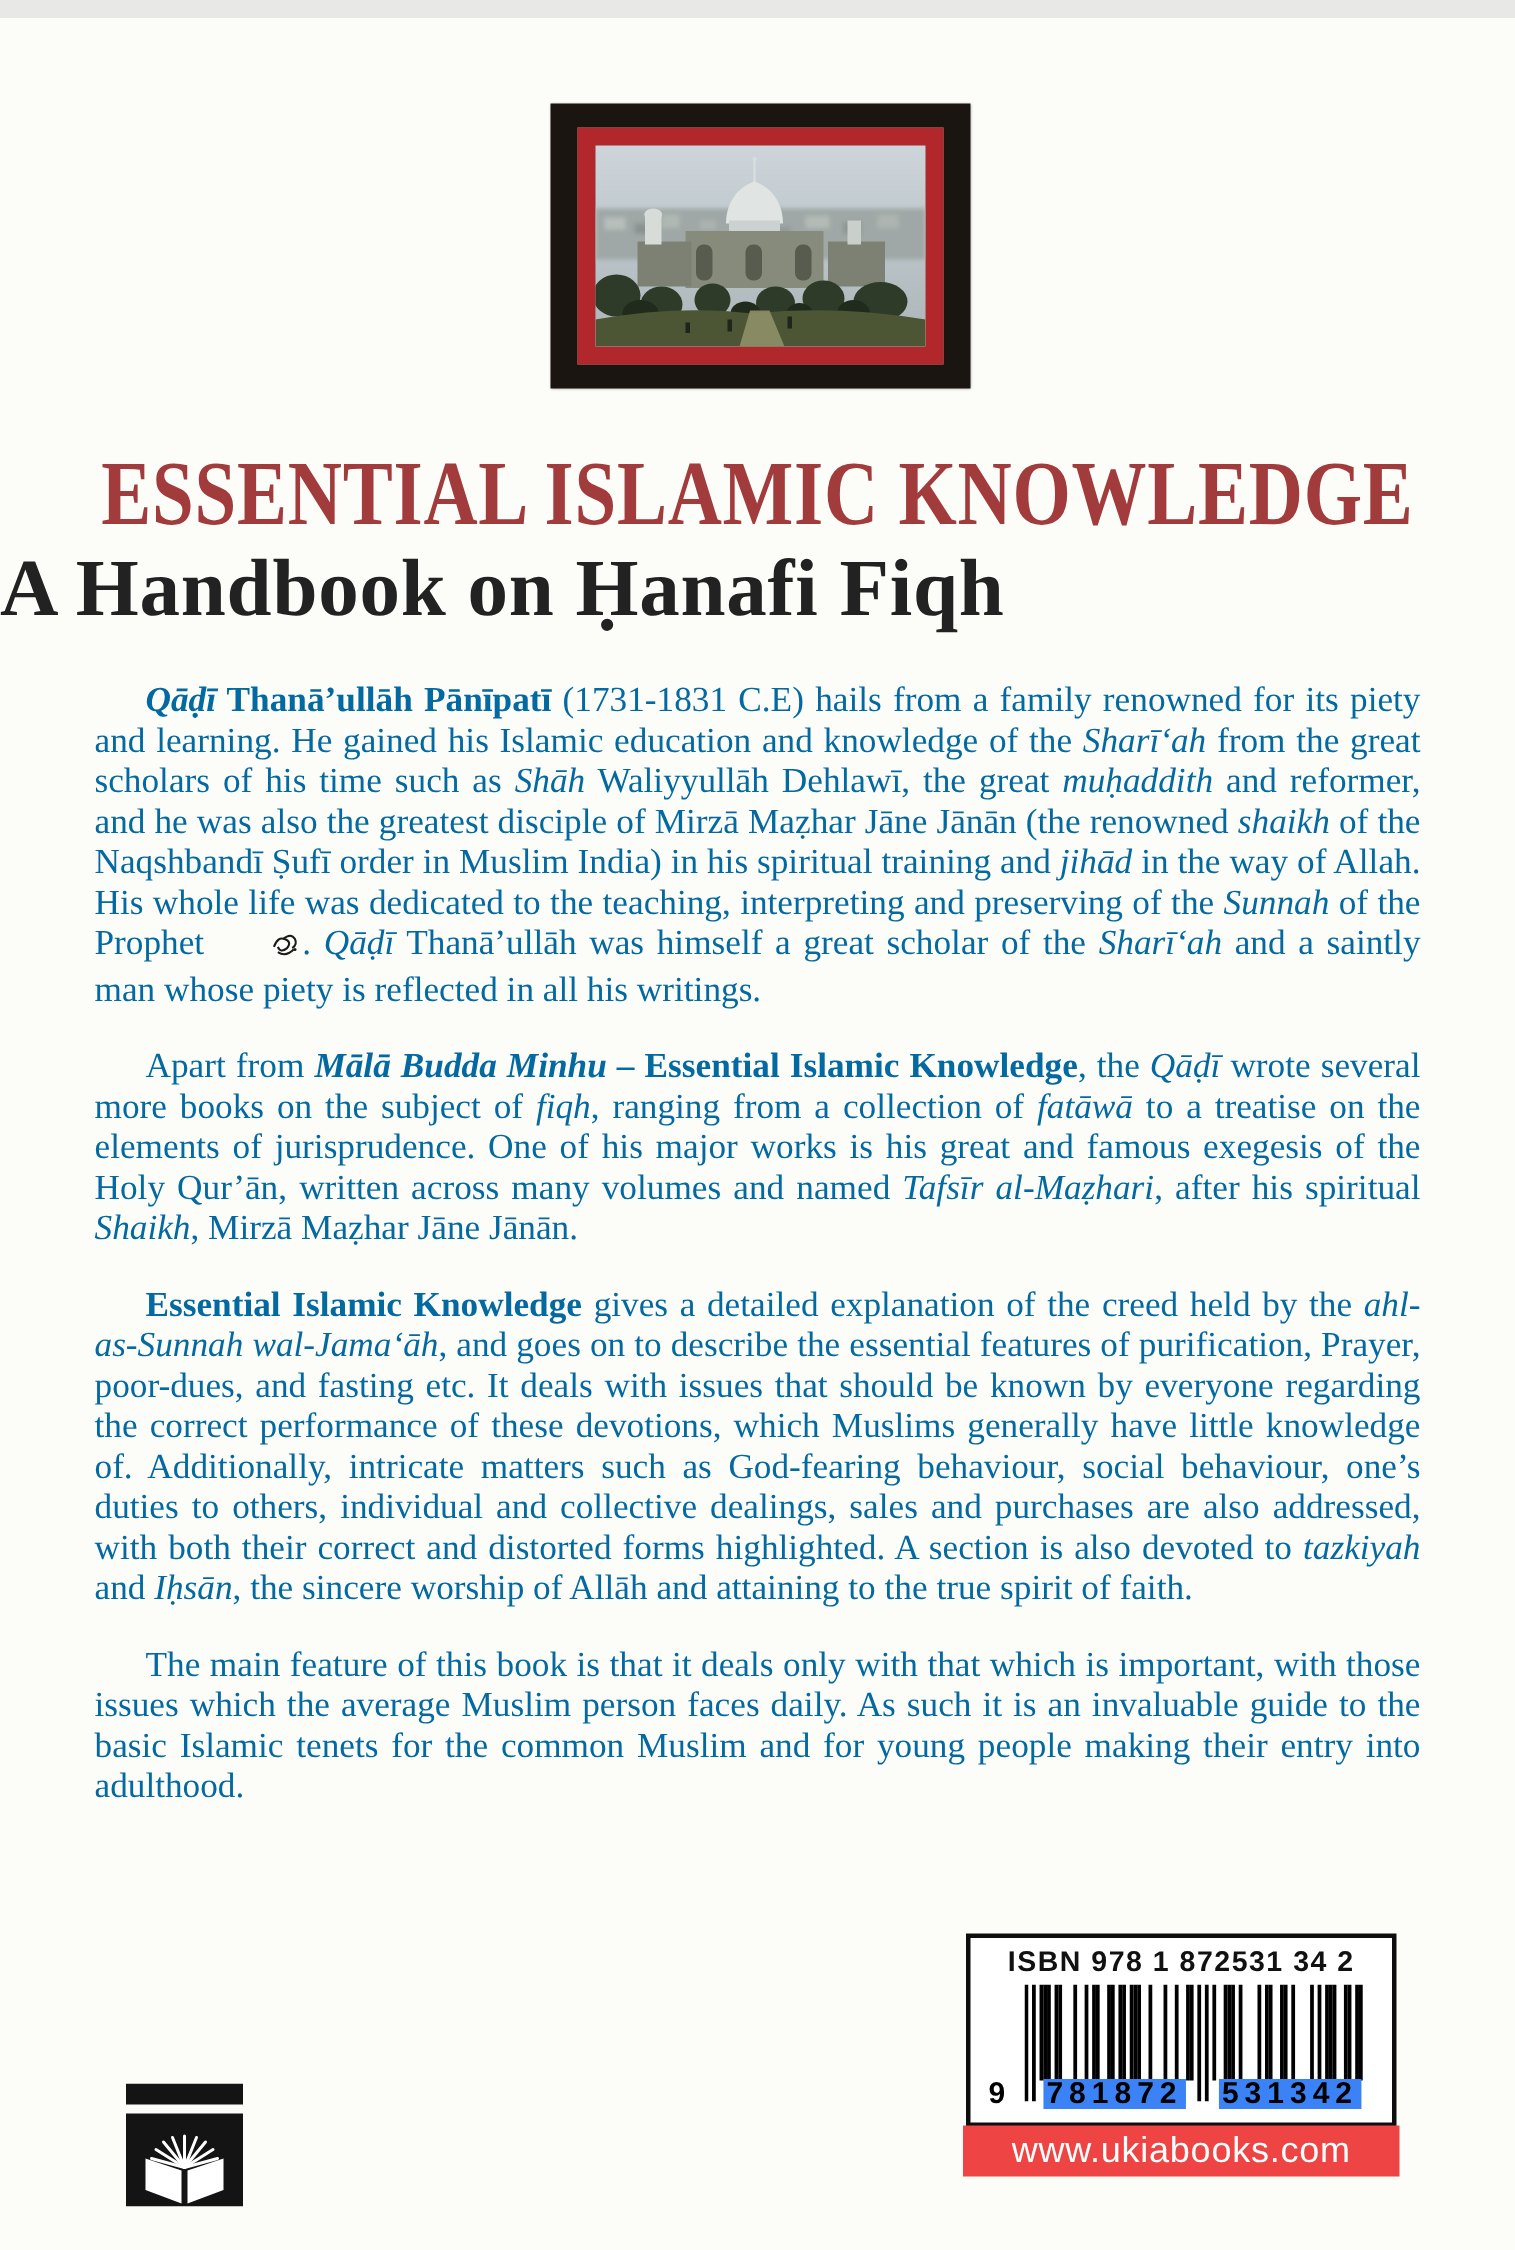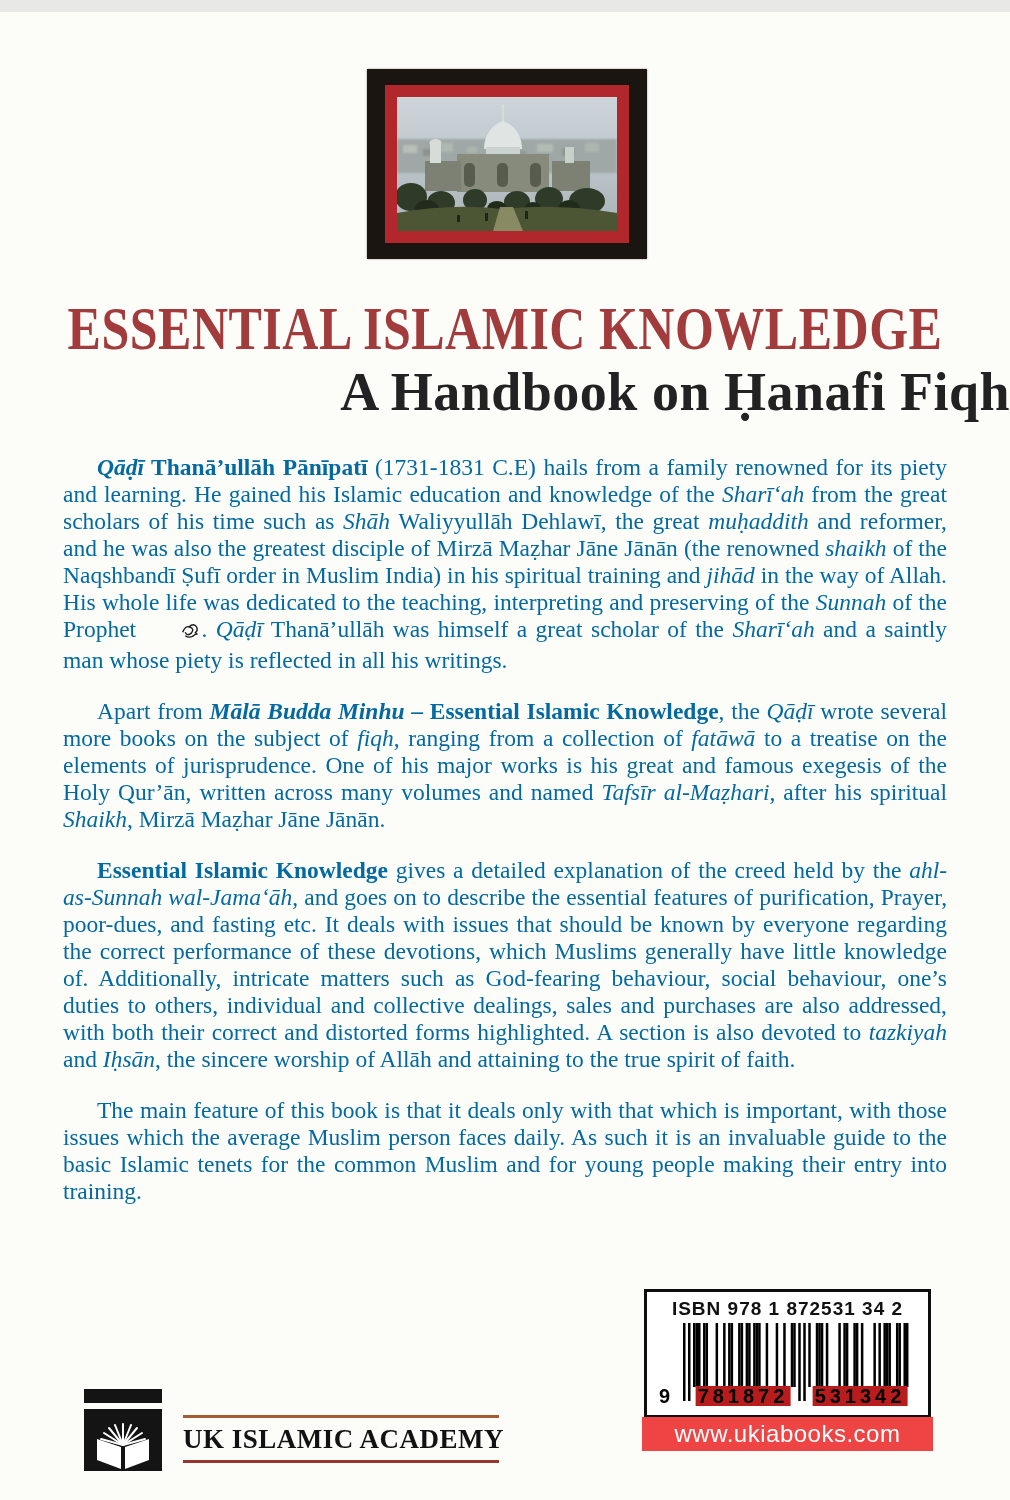--- a/index.html
+++ b/index.html
@@ -23,22 +23,22 @@
   }
   .photo-red svg{display:block;width:100%;height:100%;}
   
   .title{
     position:absolute;left:0;right:0;top:281px;margin:0;
     text-align:center;
     font-size:50px;font-weight:bold;letter-spacing:0.5px;
     transform:scaleY(1.22);transform-origin:center top;
   }
   .subtitle{
-    position:absolute;left:18px;right:0;top:349px;margin:0;
-    text-align:right;color:#222;
+    position:absolute;left:0;right:0;top:349px;margin:0;
+    text-align:left;color:#222;
     font-size:54px;font-weight:bold;letter-spacing:0.5px;
   }
   
   .body-text{
     position:absolute;left:63px;top:442px;width:884px;
     font-size:23.5px;line-height:27px;color:#0369a1;
     text-align:justify;
   }
   .body-text p{margin:0 0 24px 0;text-indent:34px;}
   .b{font-weight:bold;}
@@ -66,21 +66,21 @@
     margin-top:6px;text-align:center;
     font-family:"Liberation Sans", sans-serif;
     font-size:19px;font-weight:bold;color:#111;letter-spacing:1px;
     white-space:nowrap;
   }
   .barcode-wrap{position:absolute;left:36px;top:31px;width:238px;height:80px;}
   .barcode-wrap svg{display:block;width:238px;height:78px;fill:#000;}
   .bc-digit{
     position:absolute;bottom:-3px;
     font-family:"Liberation Sans", sans-serif;
-    font-size:20px;font-weight:bold;color:#000;background:#b91c1c;
+    font-size:20px;font-weight:bold;color:#000;background:#3b82f6;
     letter-spacing:4px;white-space:nowrap;padding:0 2px;line-height:20px;
   }
   .bc-prefix{left:-26px;background:transparent;letter-spacing:0;}
   .bc-left{left:60px;transform:translateX(-50%);}
   .bc-right{left:177px;transform:translateX(-50%);}
   .web-bar{
     position:absolute;left:642px;top:1405px;width:291px;height:34px;
     background:#ef4444;text-align:center;
   }
   .web-bar span{
@@ -164,21 +164,21 @@
       <p><span class="bi">Qāḍī</span><span class="b"> Thanā’ullāh Pānīpatī</span><span> (1731-1831 C.E) hails from a family renowned for its piety and learning. He gained his Islamic education and knowledge of the </span><span class="i">Sharī‘ah</span><span> from the great scholars of his time such as </span><span class="i">Shāh</span><span> Waliyyullāh Dehlawī, the great </span><span class="i">muḥaddith</span><span> and reformer, and he was also the greatest disciple of Mirzā Maẓhar Jāne Jānān (the renowned </span><span class="i">shaikh</span><span> of the Naqshbandī Ṣufī order in Muslim India) in his spiritual training and </span><span class="i">jihād</span><span> in the way of Allah. His whole life was dedicated to the teaching, interpreting and preserving of the </span><span class="i">Sunnah</span><span> of the Prophet </span><span class="sym" aria-label="ﷺ"><svg viewBox="0 0 24 24" width="21" height="21">
             <g fill="none" stroke="#1b1b1b" stroke-width="1.6">
               <path d="M3,14 q3,-8 8,-6 q6,2 2,7 q-5,4 -7,-1"></path>
               <path d="M10,8 q6,-5 9,0 q2,4 -2,7"></path>
               <path d="M6,18 q6,4 12,-2"></path>
             </g>
             <circle cx="19" cy="16" r="1.2" fill="#1b1b1b"></circle>
           </svg></span><span>. </span><span class="i">Qāḍī</span><span> Thanā’ullāh was himself a great scholar of the </span><span class="i">Sharī‘ah</span><span> and a saintly man whose piety is reflected in all his writings.</span></p>
       <p><span>Apart from </span><span class="bi">Mālā Budda Minhu</span><span class="b"> – </span><span class="b">Essential Islamic Knowledge</span><span>, the </span><span class="i">Qāḍī</span><span> wrote several more books on the subject of </span><span class="i">fiqh</span><span>, ranging from a collection of </span><span class="i">fatāwā</span><span> to a treatise on the elements of jurisprudence. One of his major works is his great and famous exegesis of the Holy Qur’ān, written across many volumes and named </span><span class="i">Tafsīr al-Maẓhari</span><span>, after his spiritual </span><span class="i">Shaikh</span><span>, Mirzā Maẓhar Jāne Jānān.</span></p>
       <p><span class="b">Essential Islamic Knowledge</span><span> gives a detailed explanation of the creed held by the </span><span class="i">ahl-as-Sunnah wal-Jama‘āh</span><span>, and goes on to describe the essential features of purification, Prayer, poor-dues, and fasting etc. It deals with issues that should be known by everyone regarding the correct performance of these devotions, which Muslims generally have little knowledge of. Additionally, intricate matters such as God-fearing behaviour, social behaviour, one’s duties to others, individual and collective dealings, sales and purchases are also addressed, with both their correct and distorted forms highlighted. A section is also devoted to </span><span class="i">tazkiyah</span><span> and </span><span class="i">Iḥsān</span><span>, the sincere worship of Allāh and attaining to the true spirit of faith.</span></p>
-      <p><span>The main feature of this book is that it deals only with that which is important, with those issues which the average Muslim person faces daily. As such it is an invaluable guide to the basic Islamic tenets for the common Muslim and for young people making their entry into training.</span></p>
+      <p><span>The main feature of this book is that it deals only with that which is important, with those issues which the average Muslim person faces daily. As such it is an invaluable guide to the basic Islamic tenets for the common Muslim and for young people making their entry into adulthood.</span></p>
     </div>
 
   <div class="logo">
     <svg viewBox="0 0 78 82" role="img">
       <rect x="0" y="0" width="78" height="14" fill="#141414"></rect>
       <rect x="0" y="20" width="78" height="62" fill="#141414"></rect>
       <g stroke="#fff" stroke-width="2" stroke-linecap="round">
         <line x1="39" y1="56" x2="17" y2="50"></line>
         <line x1="39" y1="56" x2="20" y2="44"></line>
         <line x1="39" y1="56" x2="25" y2="39"></line>
@@ -187,23 +187,20 @@
         <line x1="39" y1="56" x2="47" y2="36"></line>
         <line x1="39" y1="56" x2="53" y2="39"></line>
         <line x1="39" y1="56" x2="58" y2="44"></line>
         <line x1="39" y1="56" x2="61" y2="50"></line>
       </g>
       <polygon points="13,50 37,58 37,80 13,71" fill="#fff"></polygon>
       <polygon points="65,50 41,58 41,80 65,71" fill="#fff"></polygon>
     </svg>
   </div>
 
-  <div class="pub">
-    <span>UK ISLAMIC ACADEMY</span>
-  </div>
 
   <div class="isbn-box">
     <div class="isbn-label">ISBN 978 1 872531 34 2</div>
     <div class="barcode-wrap">
       <svg id="barcode" viewBox="0 0 237.5 78" preserveAspectRatio="none">
           <rect x="0" y="0" width="2.5" height="78"></rect>
           <rect x="5" y="0" width="2.5" height="78"></rect>
           <rect x="10" y="0" width="2.5" height="64"></rect>
           <rect x="12.5" y="0" width="2.5" height="64"></rect>
           <rect x="15" y="0" width="2.5" height="64"></rect>

